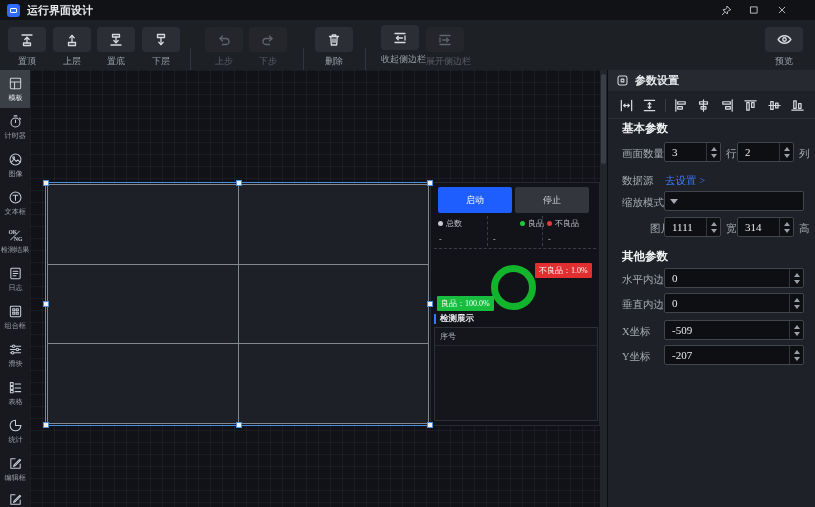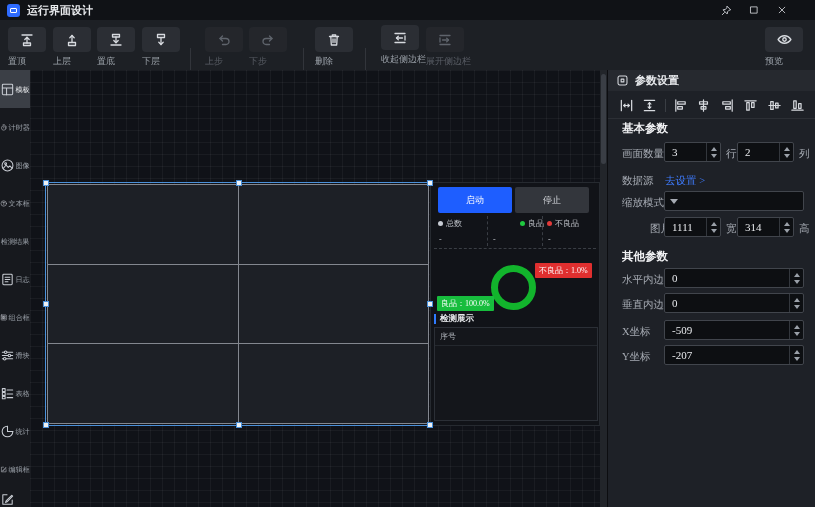--- a/index.html
+++ b/index.html
@@ -13,33 +13,33 @@
     display:flex; align-items:center; }
   #app-icon { width:13px; height:13px; margin-left:7px; background:#2e6bff; border-radius:3px;
     display:flex; align-items:center; justify-content:center; }
   #app-icon span { display:block; width:7px; height:5px; border:1px solid #fff; border-radius:1px; }
   #win-title { margin-left:7px; font-size:11px; font-weight:bold; color:#e8eaed; }
   .win-ctl { position:absolute; top:2px; width:18px; height:16px; display:flex;
     align-items:center; justify-content:center; color:#c3c7cd; }
 
   
   #toolbar { left:0; top:20px; width:815px; height:50px; background:#1d2025; }
-  .tb-btn { position:absolute; width:38px; cursor:pointer; }
+  .tb-btn { position:absolute; width:38px; text-align:center; cursor:pointer; }
   .tb-btn .box { height:25px; background:#2b2e34; border-radius:4px;
     display:flex; align-items:center; justify-content:center; }
   .tb-btn .lbl { font-size:9px; color:#9aa0a8; margin-top:3px; white-space:nowrap; }
   .tb-btn.disabled .box { background:#24262b; }
   .tb-btn.disabled .lbl { color:#5a5e66; }
   .tb-sep { position:absolute; top:28px; width:1px; height:24px; background:#32353b; }
   .ic { stroke:#d7dadf; fill:none; stroke-width:1.3; stroke-linecap:round; stroke-linejoin:round; }
   .disabled .ic { stroke:#5f646c; }
 
   
   #sidebar { left:0; top:70px; width:30px; height:437px; background:#17191e; }
-  .sb-item { width:30px; height:38px; display:flex; 
+  .sb-item { width:30px; height:38px; display:flex; flex-direction:column;
     align-items:center; justify-content:center; cursor:pointer; }
   .sb-item.selected { background:#3b3f46; }
   .sb-item .lbl { font-size:7.5px; color:#9ba1a9; margin-top:2px; white-space:nowrap;
     transform:scale(0.95); }
   .sb-item.selected .lbl { color:#f0f2f4; }
   .sic { stroke:#c9cdd4; fill:none; stroke-width:1.1; stroke-linecap:round; stroke-linejoin:round; }
 
   
   #canvas { left:30px; top:70px; width:570px; height:437px; background:#101218;
     background-image:

